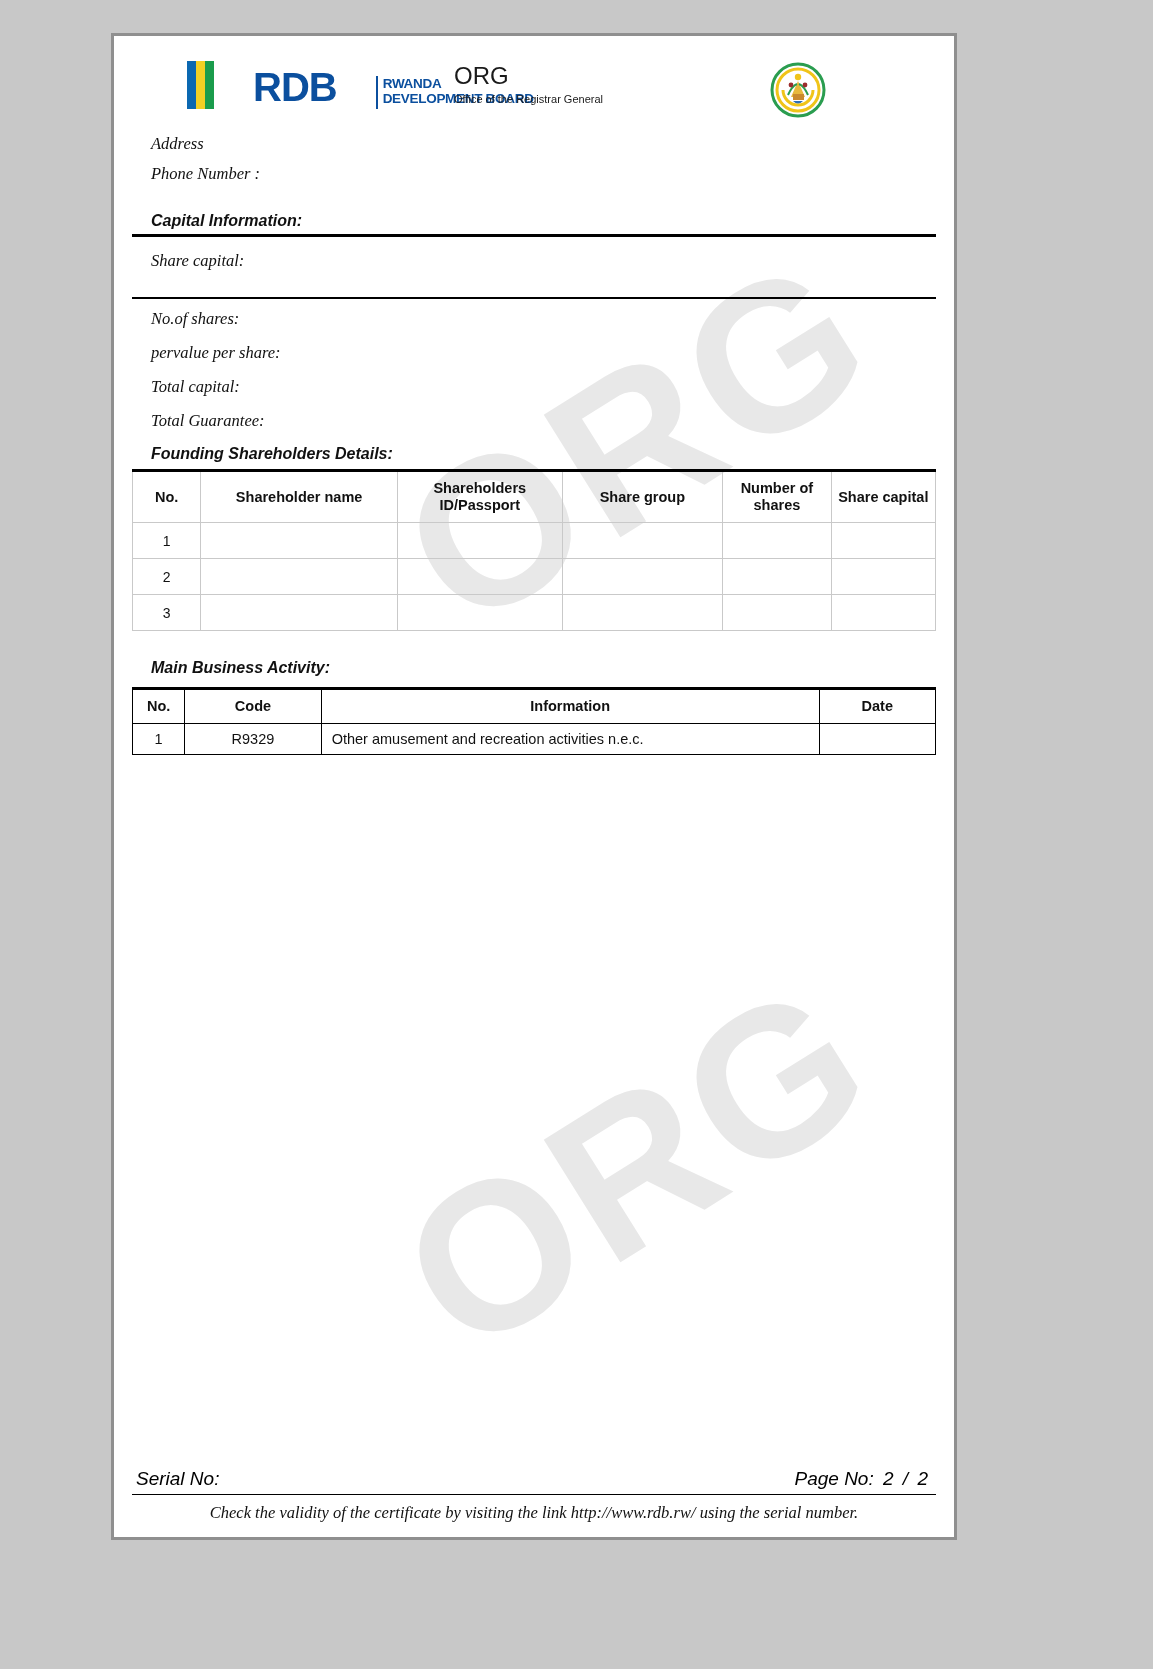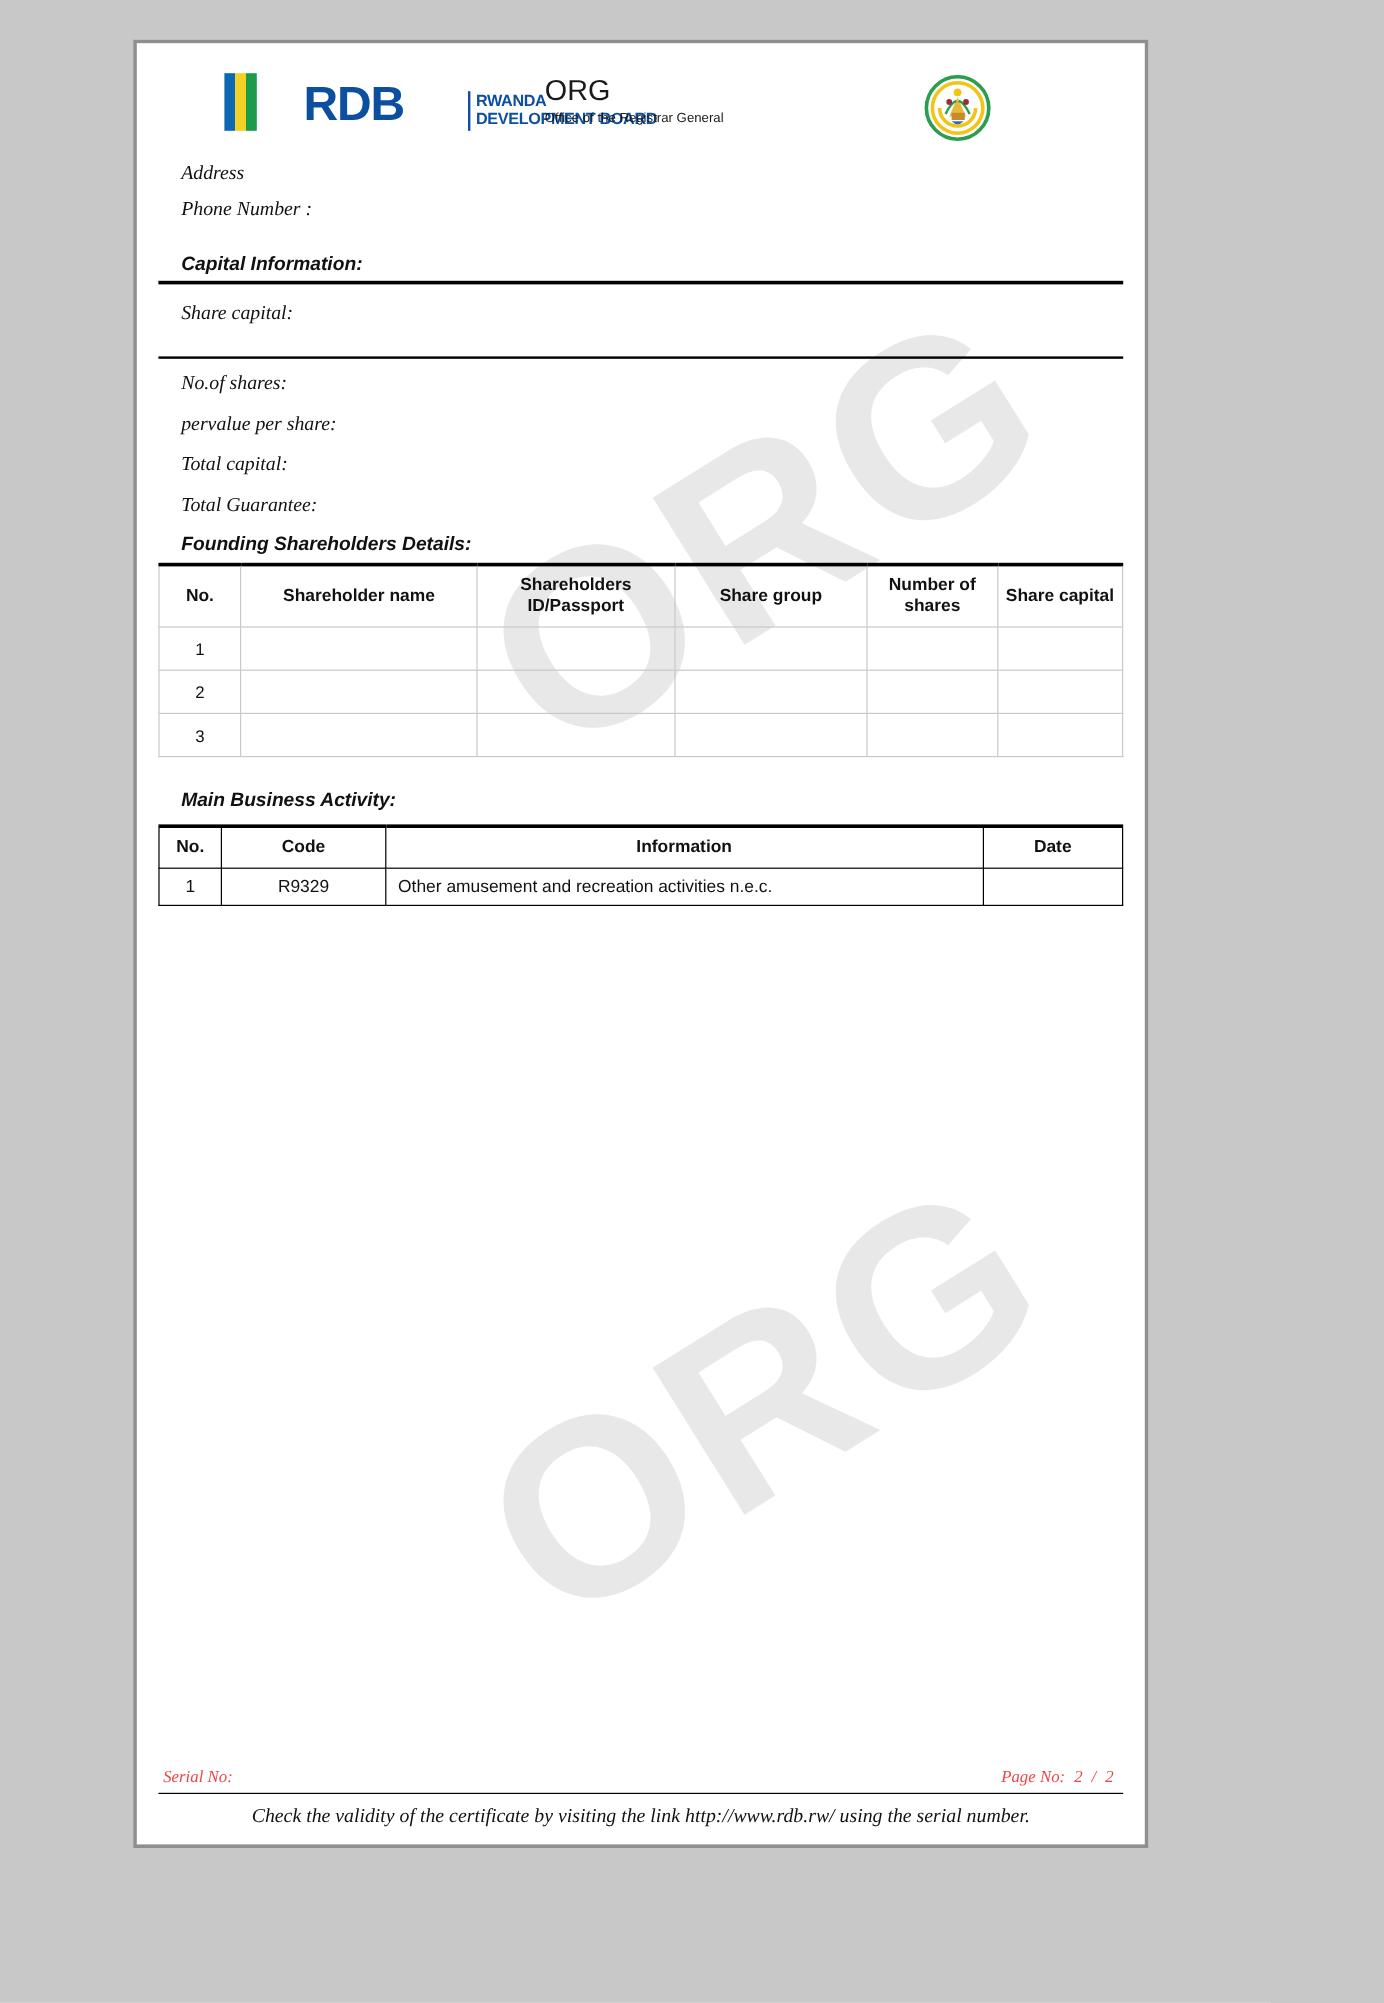--- a/index.html
+++ b/index.html
@@ -77,21 +77,21 @@
     font-weight: bold;
     font-size: 40px;
     line-height: 40px;
     color: #0b4f9e;
     letter-spacing: -1px;
     padding-bottom: 2px;
   }
   .rdb-sub {
     border-left: 2px solid #0b4f9e;
     padding-left: 5px;
-    margin-left: 17px;
+    margin-left: 3px;
     padding-bottom: 3px;
   }
   .rdb-sub div {
     font-family: "Liberation Sans", sans-serif;
     font-weight: bold;
     font-size: 13.5px;
     line-height: 15px;
     color: #0b4f9e;
     letter-spacing: -0.3px;
   }
@@ -196,24 +196,24 @@
     bottom: 0;
     z-index: 3;
   }
   .footer-row {
     display: flex;
     justify-content: space-between;
     align-items: baseline;
     padding: 0 22px 4px 22px;
   }
   .footer-left, .footer-right {
-    font-family: Liberation Serif, serif;
+    font-family: Liberation Sans, sans-serif;
     font-style: italic;
-    font-size: 14px;
-    color: #ef4444;
+    font-size: 19px;
+    color: #000000;
   }
   .footer-right .pg-num { margin: 0 4px; }
   .footer-rule {
     height: 1.5px;
     background: #000;
     margin: 0 18px;
   }
   .footer-note {
     font-family: "Liberation Serif", serif;
     font-style: italic;

